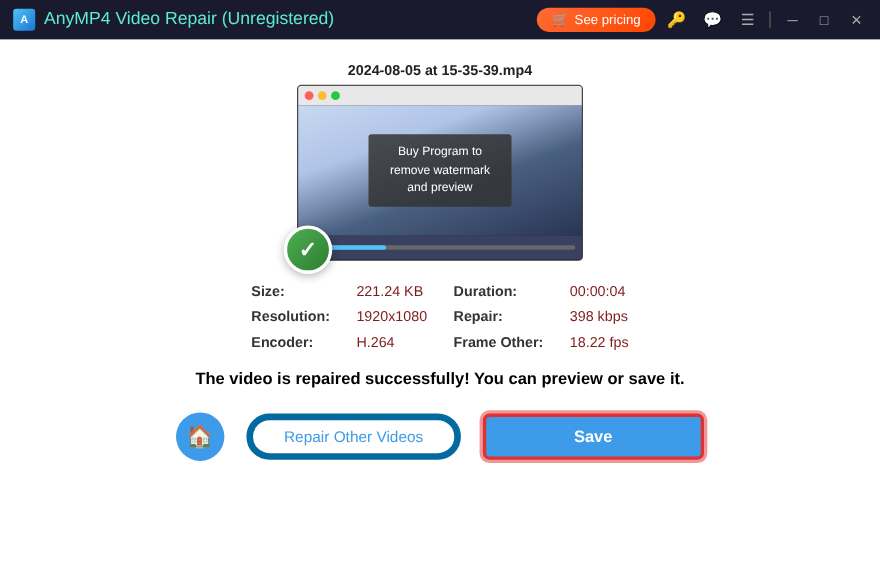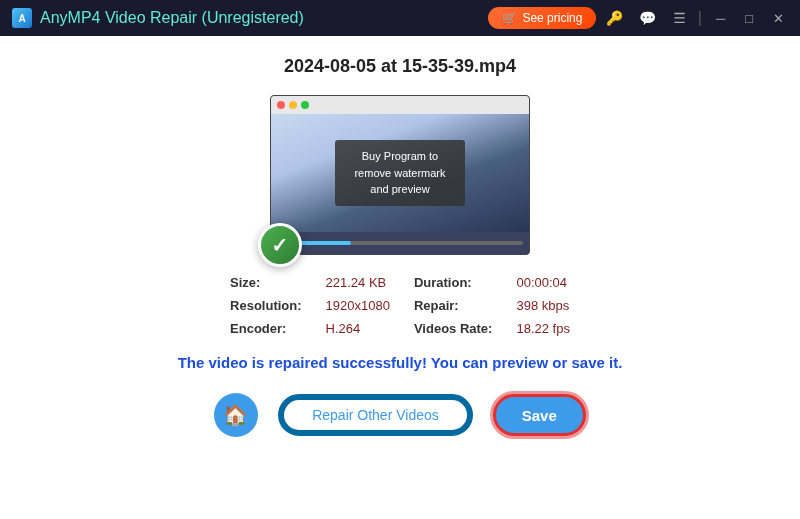--- a/index.html
+++ b/index.html
@@ -88,24 +88,24 @@
       flex: 1;
       background: #fff;
       display: flex;
       flex-direction: column;
       align-items: center;
       padding: 20px 40px 20px 40px;
       overflow: hidden;
     }
 
     .file-name {
-      font-size: 18px;
+      font-size: 13px;
       font-weight: 700;
       color: #222;
-      margin-bottom: 18px;
+      margin-bottom: 6px;
     }
 
     
     .video-preview-container {
       position: relative;
       width: 260px;
       height: 160px;
       margin-bottom: 20px;
     }
     .video-preview {
@@ -218,21 +218,21 @@
     }
     .info-value {
       color: #7f1d1d;
       text-align: left;
     }
 
     
     .success-msg {
       font-size: 15px;
       font-weight: 700;
-      color: #1d4ed8;
+      color: #000000;
       margin-bottom: 22px;
     }
 
     
     .bottom-buttons {
       display: flex;
       align-items: center;
       gap: 20px;
     }
     .home-btn {
@@ -256,22 +256,22 @@
       border: 6px solid #0369a1;
       background: white;
       color: #3d9be9;
       font-size: 14px;
       font-weight: 500;
       cursor: pointer;
       white-space: nowrap;
     }
     .save-btn {
       height: 42px;
-      padding: 0 26px;
-      border-radius: 21px;
+      padding: 0 80px;
+      border-radius: 6px;
       border: 3px solid #e03030;
       background: #3d9be9;
       color: white;
       font-size: 15px;
       font-weight: 600;
       cursor: pointer;
       box-shadow: 0 0 0 3px rgba(224,48,48,0.5);
     }
   </style>
 </head>
@@ -332,21 +332,21 @@
     <span class="info-label">Duration:</span>
     <span class="info-value">00:00:04</span>
 
     <span class="info-label">Resolution:</span>
     <span class="info-value">1920x1080</span>
     <span class="info-label">Repair:</span>
     <span class="info-value">398 kbps</span>
 
     <span class="info-label">Encoder:</span>
     <span class="info-value">H.264</span>
-    <span class="info-label">Videos Rate:</span>
+    <span class="info-label">Frame Other:</span>
     <span class="info-value">18.22 fps</span>
   </div>
 
   <div class="success-msg">The video is repaired successfully! You can preview or save it.</div>
 
   <div class="bottom-buttons">
     <button class="home-btn">
       <span>🏠</span>
     </button>
     <button class="outline-btn">Repair Other Videos</button>

